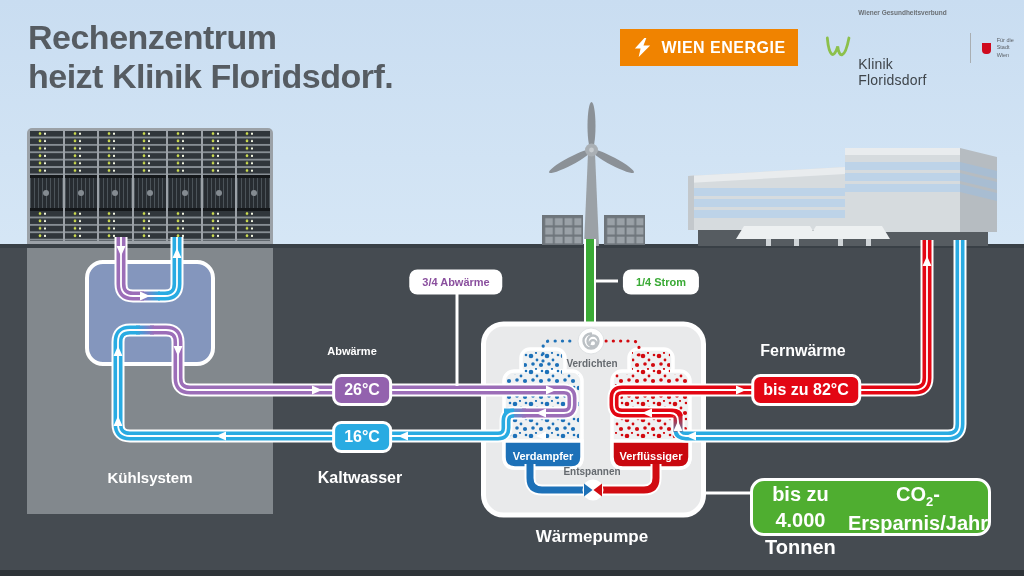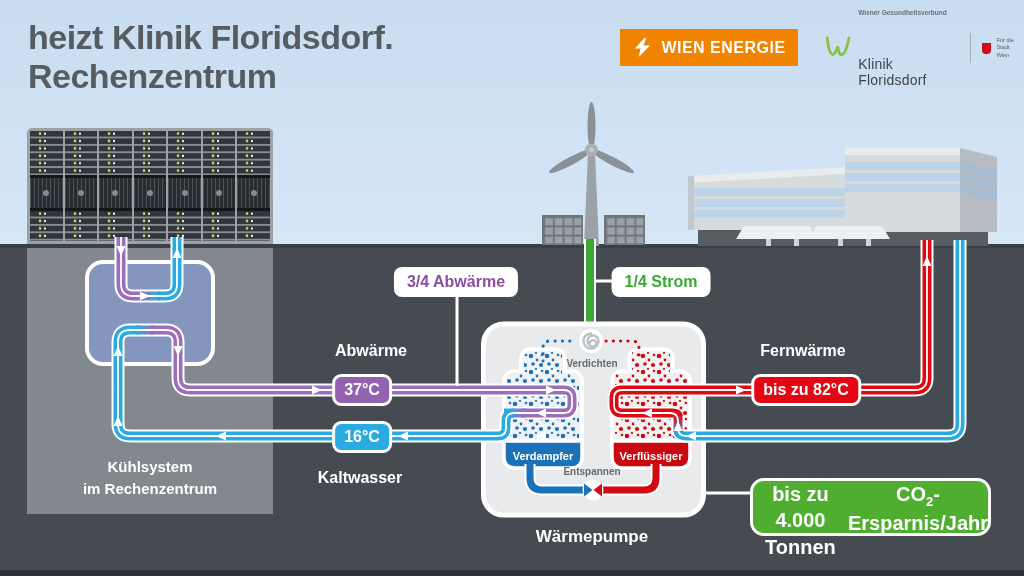--- a/index.html
+++ b/index.html
@@ -39,35 +39,35 @@
     background-image:repeating-linear-gradient(90deg,#4b5359 0 1px,rgba(0,0,0,0) 1px 4px);
     border-top:3px solid #14171a;border-bottom:3px solid #14171a;box-sizing:border-box;position:relative;}
   .rack-mesh::after{content:"";position:absolute;left:50%;top:50%;width:6px;height:6px;margin:-3px;border-radius:50%;background:#848b91;}
   
   .overlay{left:0;top:0;width:1024px;height:576px;pointer-events:none;}
   
   .lbl{position:absolute;transform:translate(-50%,-50%);font-weight:700;color:#fff;white-space:nowrap;}
   .lbl.grey{color:#666b70;}
   .badge{position:absolute;transform:translate(-50%,-50%);font-weight:700;white-space:nowrap;
          border:3px solid #fff;border-radius:9px;line-height:1;}
-  .badge.white{background:#fff;border:none;border-radius:8px;padding:7px 13px;font-size:16px;}
+  .badge.white{background:#fff;border:none;border-radius:8px;padding:7px 13px;font-size:11px;}
   .temp{color:#fff;padding:5px 9px;font-size:16px;}
   .co2{position:absolute;left:750px;top:478px;width:241px;height:58px;background:#4fae30;border:3px solid #fff;
        border-radius:14px;color:#fff;font-weight:700;font-size:20px;line-height:1.32;text-align:center;
        display:flex;flex-direction:row;justify-content:center;box-sizing:border-box;}
   .co2 sub{font-size:13px;}
 </style>
 </head>
 <body>
 
 <div class="stage">
 
   <div class="abs title">
+    <div>Rechenzentrum</div>
     <div>heizt Klinik Floridsdorf.</div>
-    <div>Rechenzentrum</div>
   </div>
 
 
   <div class="abs we-badge">
     <svg width="21" height="21" viewBox="0 0 22 22">
       <path d="M13 1 L3 12 H9 L7 21 L19 9 H12 L15 1 Z" fill="#fff"></path>
     </svg>
     <span>WIEN ENERGIE</span>
   </div>
 
@@ -310,31 +310,30 @@
     <g stroke="#fff" stroke-width="3">
       <line x1="457" y1="294" x2="457" y2="386"></line>
       <line x1="596" y1="281" x2="618" y2="281"></line>
       <line x1="704" y1="493" x2="752" y2="493"></line>
     </g>
   </svg>
 
   <div class="badge white" style="left:456px;top:282px;color:#8a4f9e;">3/4 Abwärme</div>
   <div class="badge white" style="left:661px;top:282px;color:#3aaa35;">1/4 Strom</div>
 
-  <div class="lbl" style="left:371px;top:351px;font-size:16px;">Abwärme</div>
+  <div class="lbl" style="left:352px;top:351px;font-size:11px;">Abwärme</div>
   <div class="lbl" style="left:360px;top:478px;font-size:16px;">Kaltwasser</div>
   <div class="lbl" style="left:803px;top:351px;font-size:16px;">Fernwärme</div>
 
-  <div class="badge temp" style="left:362px;top:390px;background:#9362ae;">37°C</div>
+  <div class="badge temp" style="left:362px;top:390px;background:#9362ae;">26°C</div>
   <div class="badge temp" style="left:362px;top:437px;background:#29abe2;">16°C</div>
   <div class="badge temp" style="left:806px;top:390px;background:#e30613;">bis zu 82°C</div>
 
   <div class="lbl" style="left:150px;top:478px;font-size:15px;line-height:1.45;text-align:center;">
     <div>Kühlsystem</div>
-    <div>im Rechenzentrum</div>
   </div>
 
   <div class="lbl grey" style="left:592px;top:363px;font-size:10px;">Verdichten</div>
   <div class="lbl grey" style="left:592px;top:471px;font-size:10px;text-align:right;">Entspannen</div>
   <div class="lbl" style="left:543px;top:456px;font-size:11px;">Verdampfer</div>
   <div class="lbl" style="left:651px;top:456px;font-size:11px;">Verflüssiger</div>
   <div class="lbl" style="left:592px;top:537px;font-size:17px;">Wärmepumpe</div>
 
   <div class="co2">
     <div>bis zu 4.000 Tonnen</div>

